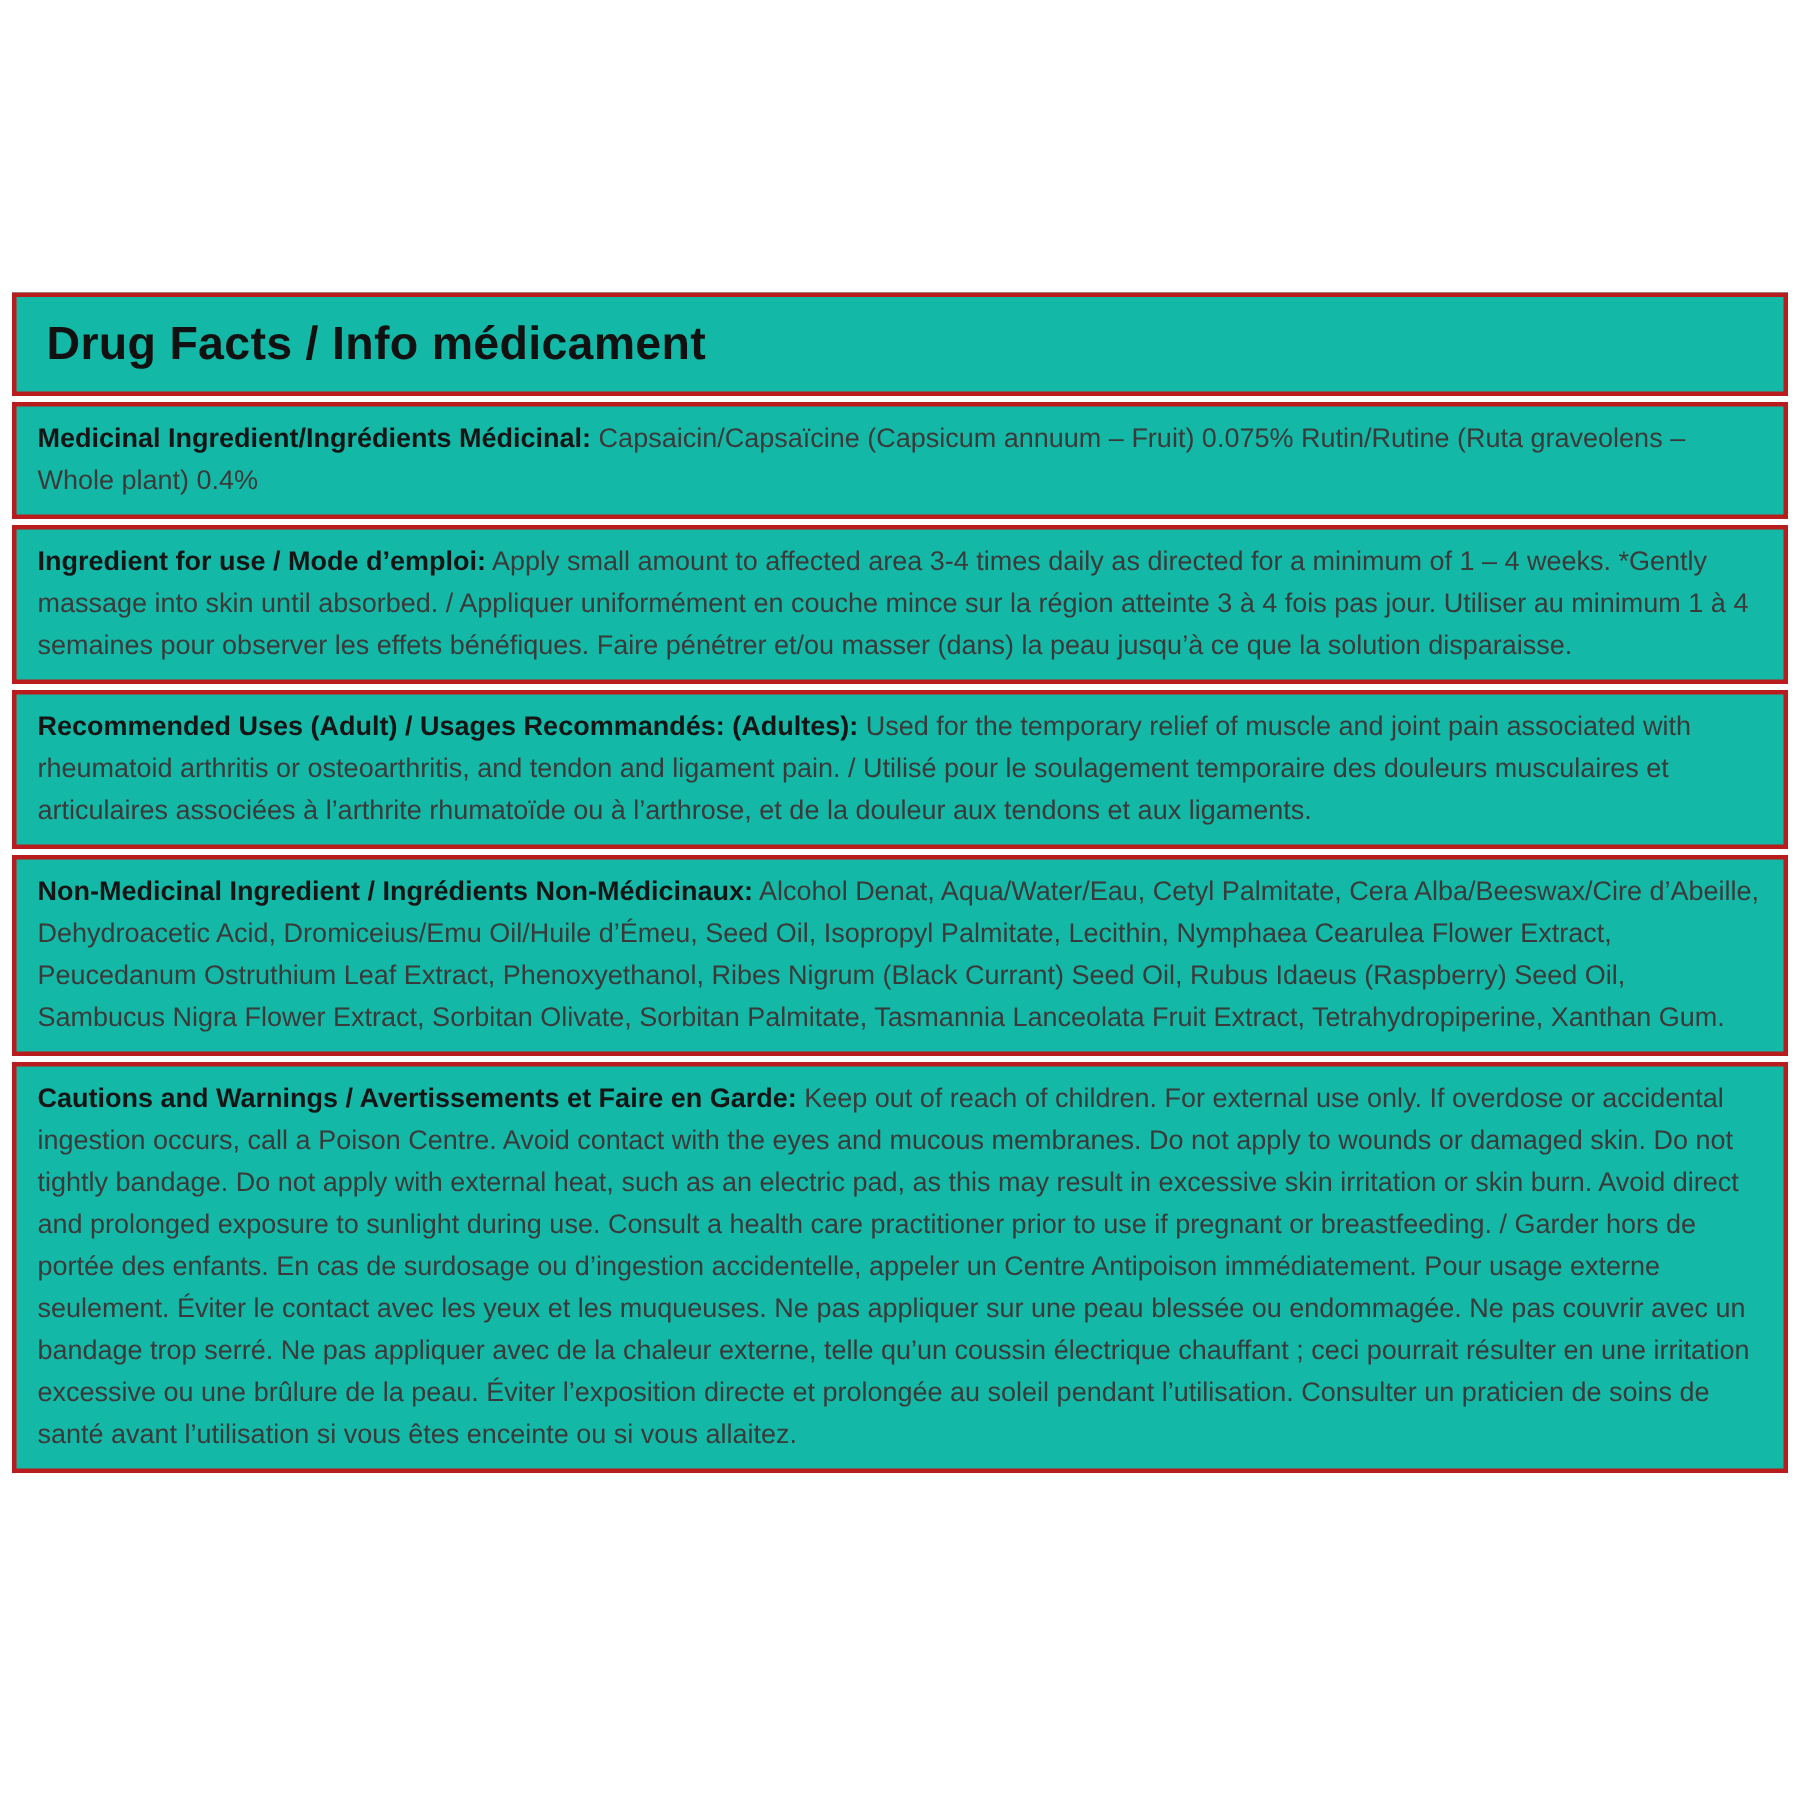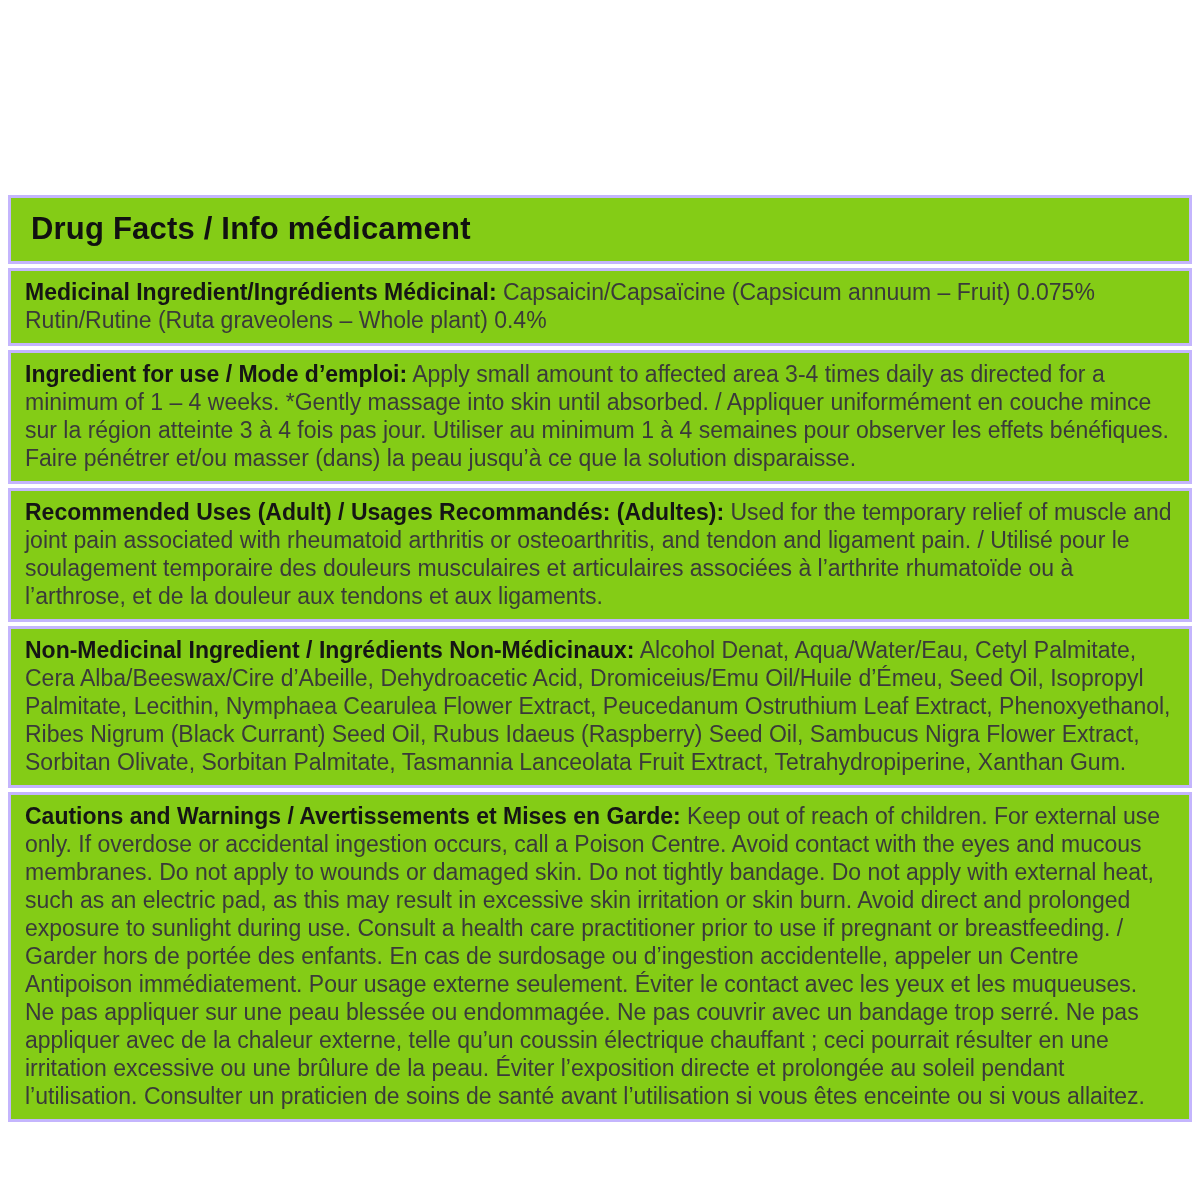--- a/index.html
+++ b/index.html
@@ -13,37 +13,37 @@
     position: absolute;
     left: 8px;
     top: 195px;
     width: 1184px;
     display: flex;
     flex-direction: column;
     gap: 4px;
     background: #ffffff;
   }
   .df-box {
-    border: 3px solid #c4b5fd;
-    background: #84cc16;
+    border: 3px solid #b91c1c;
+    background: #14b8a6;
   }
   .df-title-box {
     padding: 13px 20px 14px 20px;
   }
   .df-title {
     font-size: 31px;
     font-weight: bold;
     color: #111111;
     letter-spacing: 0.2px;
   }
   .df-section {
     padding: 7px 16px 9px 14px;
   }
   .df-text {
-    font-size: 23px;
+    font-size: 18px;
     line-height: 28px;
     color: #3a3a3a;
     text-align: left;
   }
   .df-text b {
     color: #151515;
     font-weight: bold;
   }
 </style>
 </head>
@@ -69,17 +69,17 @@
     <p class="df-text"><b>Recommended Uses (Adult) / Usages Recommandés: (Adultes):</b>
       <span>Used for the temporary relief of muscle and joint pain associated with rheumatoid arthritis or osteoarthritis, and tendon and ligament pain. / Utilisé pour le soulagement temporaire des douleurs musculaires et articulaires associées à l’arthrite rhumatoïde ou à l’arthrose, et de la douleur aux tendons et aux ligaments.</span></p>
   </div>
 
   <div class="df-box df-section">
     <p class="df-text"><b>Non-Medicinal Ingredient / Ingrédients Non-Médicinaux:</b>
       <span>Alcohol Denat, Aqua/Water/Eau, Cetyl Palmitate, Cera Alba/Beeswax/Cire d’Abeille, Dehydroacetic Acid, Dromiceius/Emu Oil/Huile d’Émeu, Seed Oil, Isopropyl Palmitate, Lecithin, Nymphaea Cearulea Flower Extract, Peucedanum Ostruthium Leaf Extract, Phenoxyethanol, Ribes Nigrum (Black Currant) Seed Oil, Rubus Idaeus (Raspberry) Seed Oil, Sambucus Nigra Flower Extract, Sorbitan Olivate, Sorbitan Palmitate, Tasmannia Lanceolata Fruit Extract, Tetrahydropiperine, Xanthan Gum.</span></p>
   </div>
 
   <div class="df-box df-section">
-    <p class="df-text"><b>Cautions and Warnings / Avertissements et Mises en Garde:</b>
+    <p class="df-text"><b>Cautions and Warnings / Avertissements et Faire en Garde:</b>
       <span>Keep out of reach of children. For external use only. If overdose or accidental ingestion occurs, call a Poison Centre. Avoid contact with the eyes and mucous membranes. Do not apply to wounds or damaged skin. Do not tightly bandage. Do not apply with external heat, such as an electric pad, as this may result in excessive skin irritation or skin burn. Avoid direct and prolonged exposure to sunlight during use. Consult a health care practitioner prior to use if pregnant or breastfeeding. / Garder hors de portée des enfants. En cas de surdosage ou d’ingestion accidentelle, appeler un Centre Antipoison immédiatement. Pour usage externe seulement. Éviter le contact avec les yeux et les muqueuses. Ne pas appliquer sur une peau blessée ou endommagée. Ne pas couvrir avec un bandage trop serré. Ne pas appliquer avec de la chaleur externe, telle qu’un coussin électrique chauffant ; ceci pourrait résulter en une irritation excessive ou une brûlure de la peau. Éviter l’exposition directe et prolongée au soleil pendant l’utilisation. Consulter un praticien de soins de santé avant l’utilisation si vous êtes enceinte ou si vous allaitez.</span></p>
   </div>
 
 </div>
 
 </body></html>

